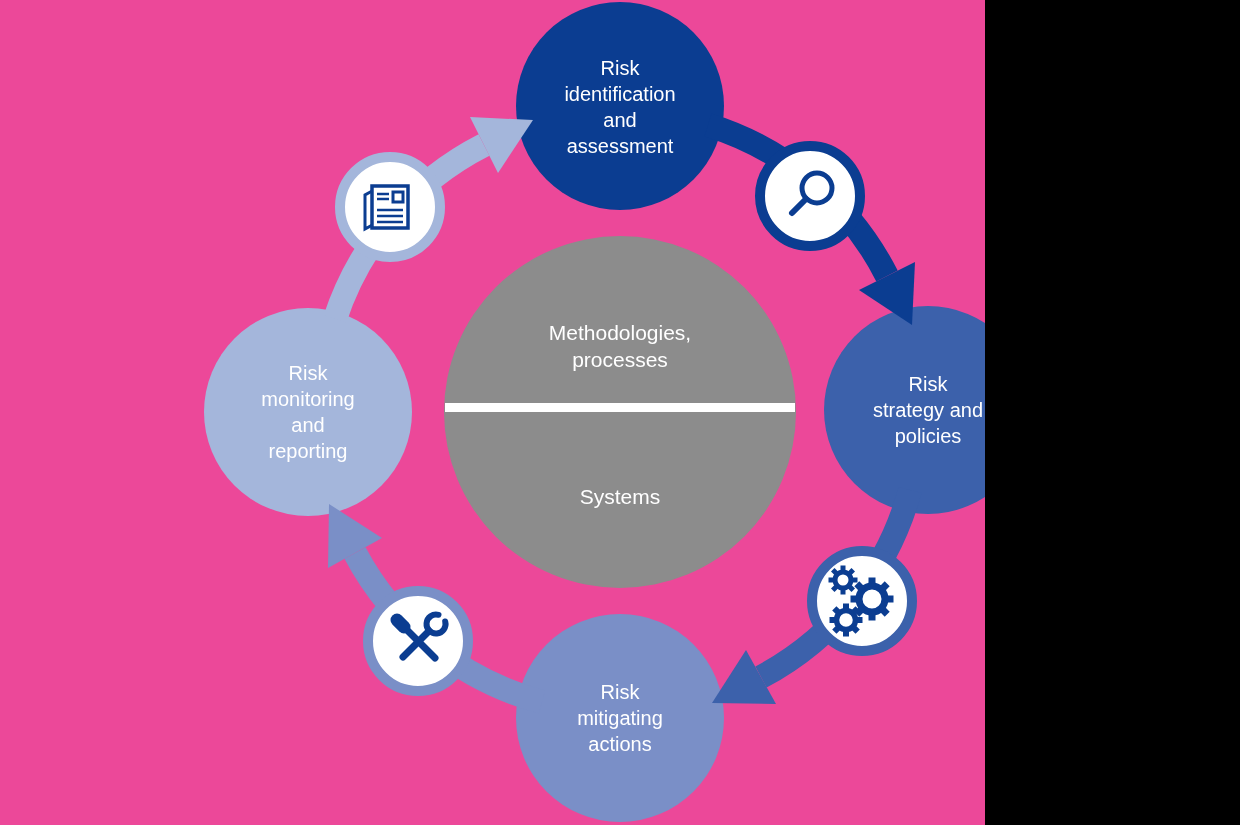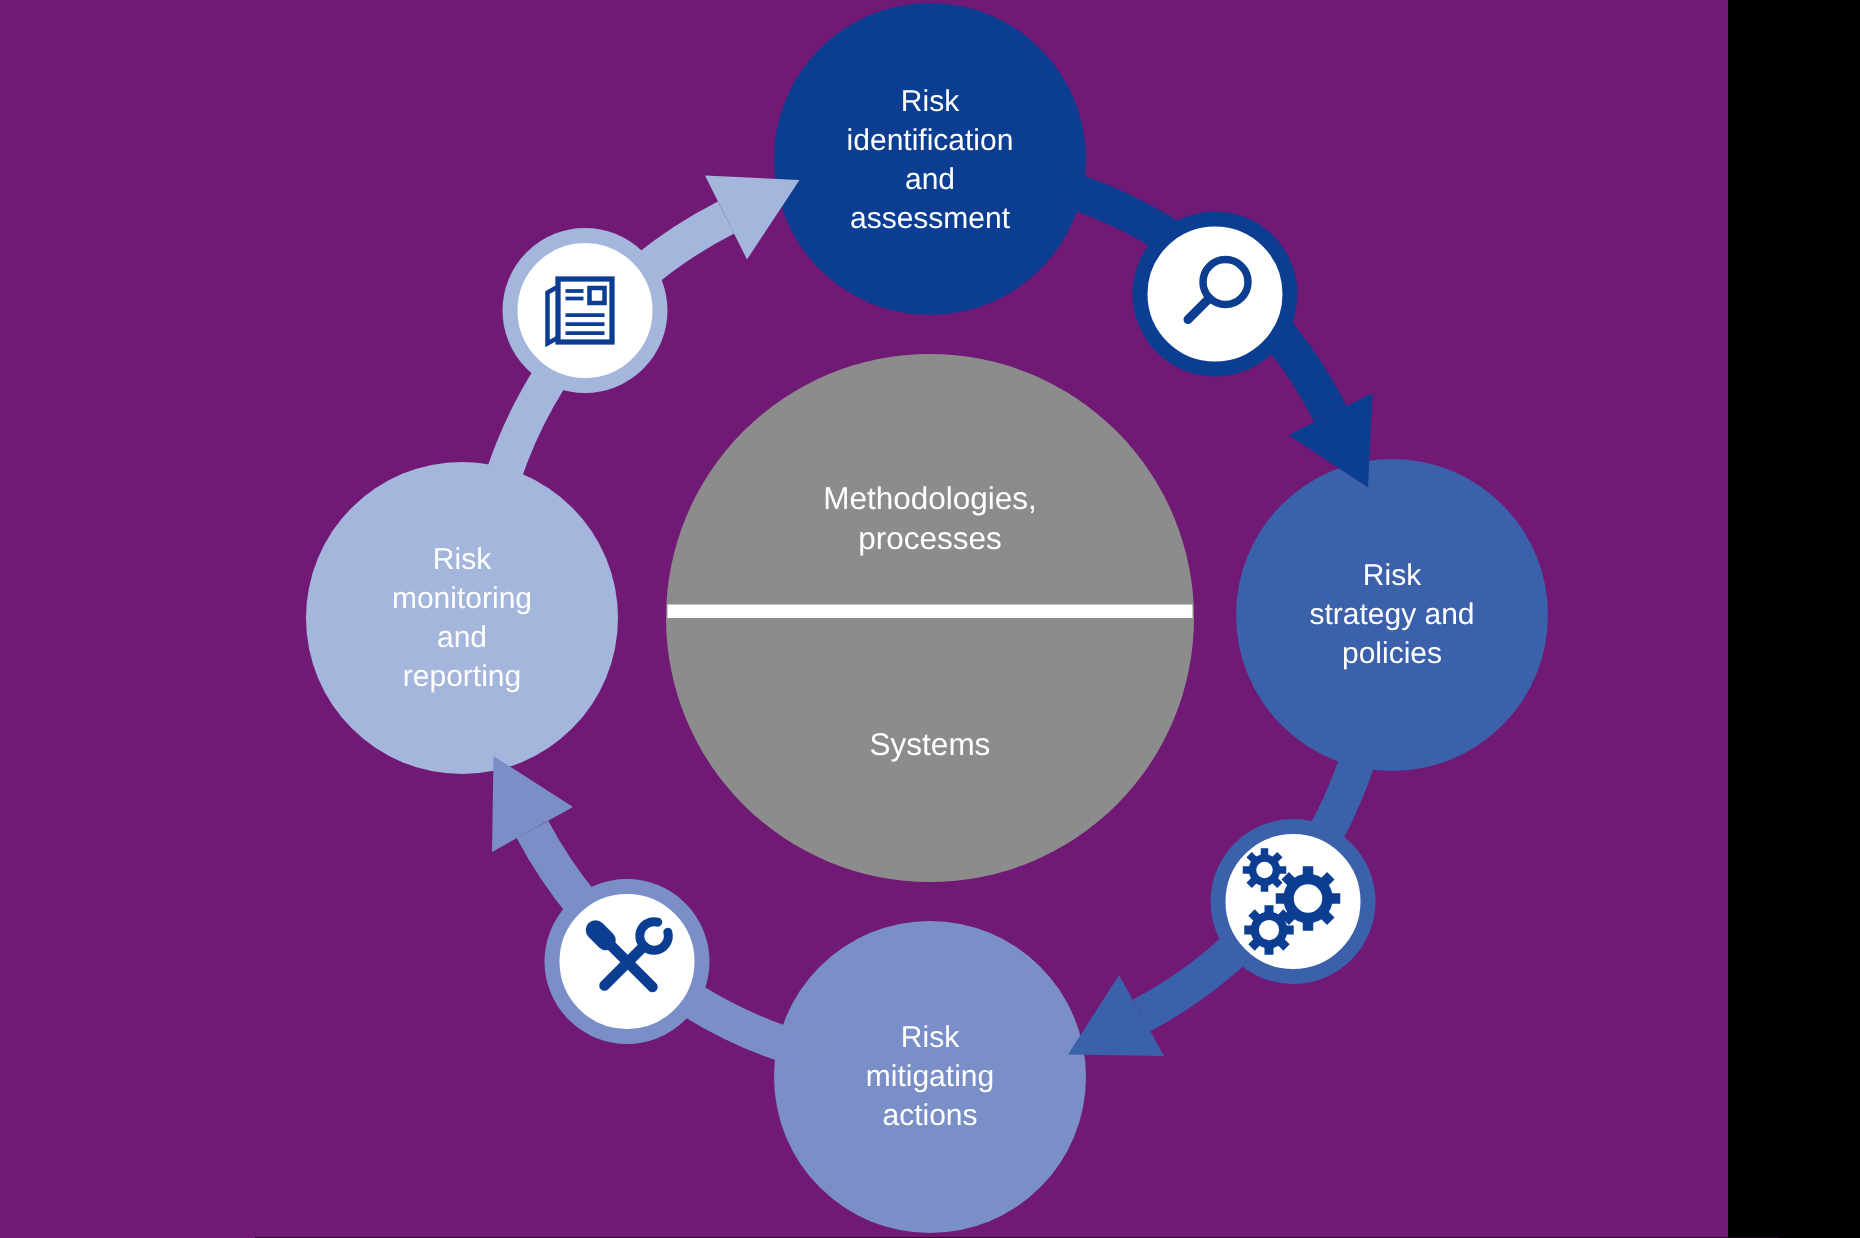--- a/index.html
+++ b/index.html
@@ -2,23 +2,23 @@
 <html><head>
 <meta charset="utf-8">
 <style>
   html, body {
     margin: 0;
     padding: 0;
     background: #000000;
   }
   .stage {
     position: relative;
-    width: 1152px;
+    width: 985px;
     height: 825px;
-    background: #701a75;
+    background: #ec4899;
     overflow: hidden;
     font-family: "Liberation Sans", sans-serif;
   }
   .stage svg {
     position: absolute;
     left: 0;
     top: 0;
   }
   .label {
     position: absolute;

